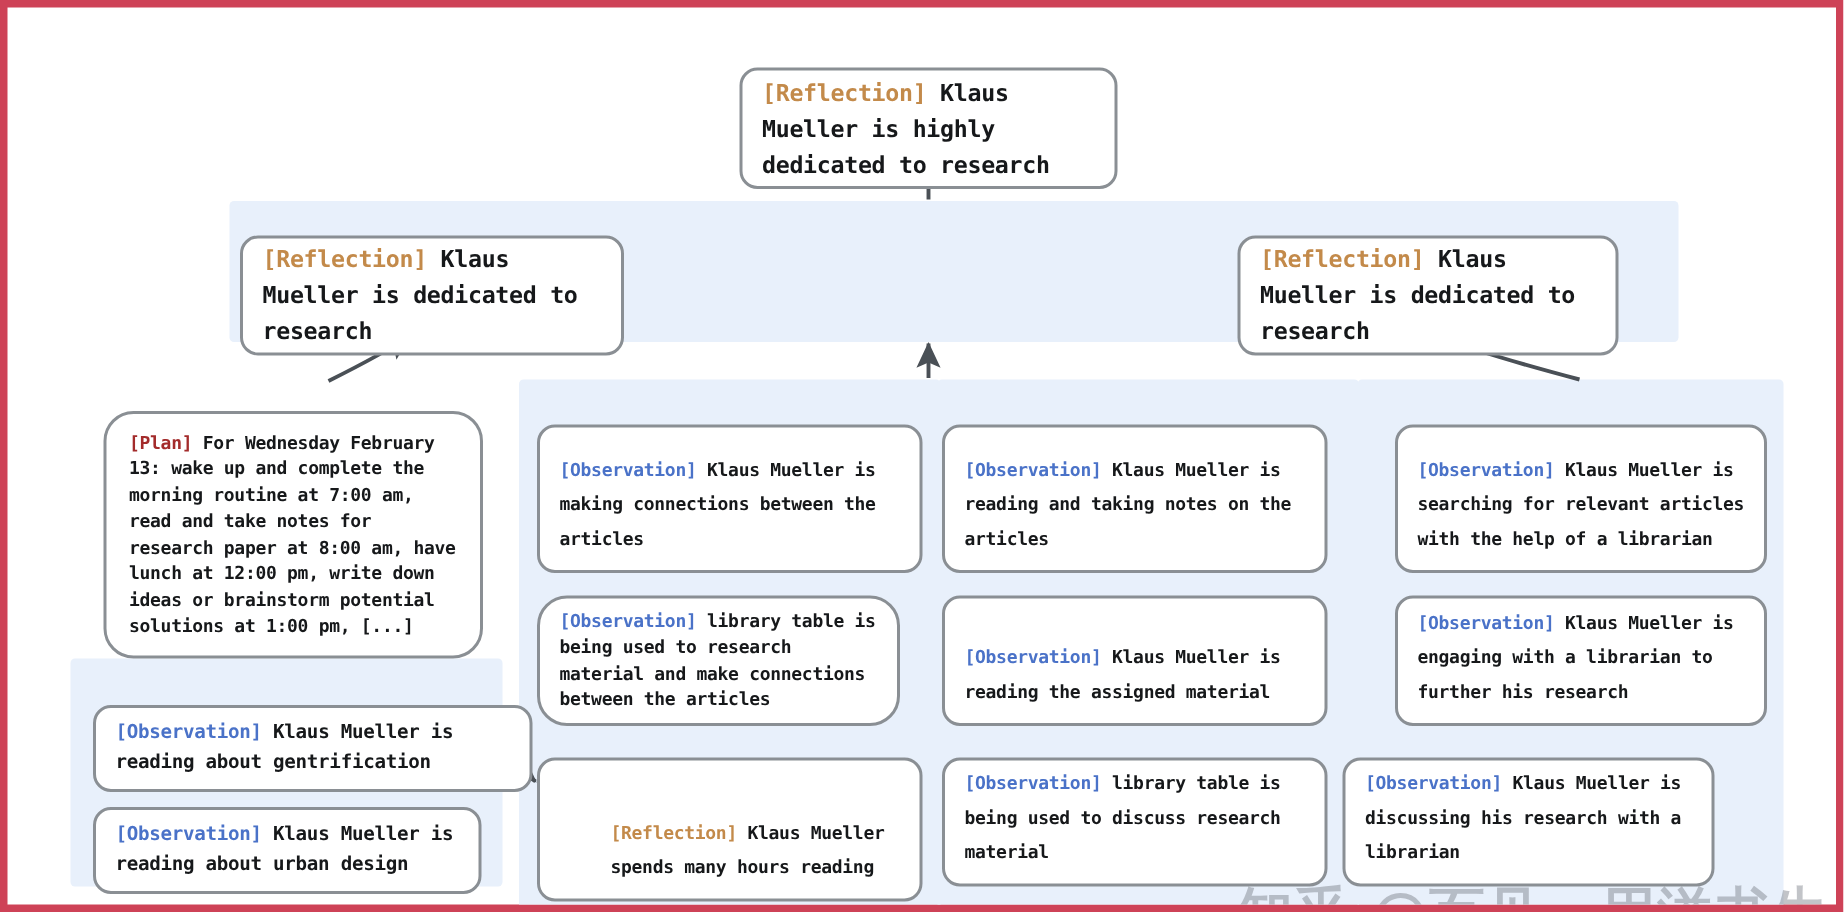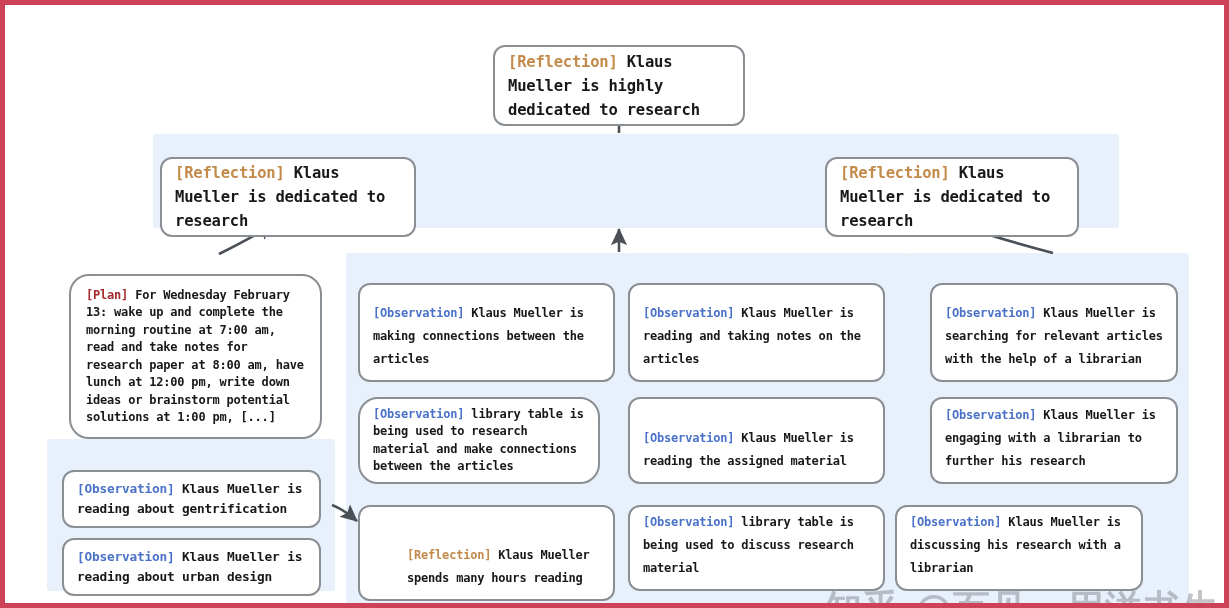--- a/index.html
+++ b/index.html
@@ -109,21 +109,21 @@
       <span class="tag-reflection">[Reflection]</span><span> Klaus Mueller is dedicated to research</span>
     </span>
   </div>
 
   <div class="node fs12" style="left:64px; top:253px; width:253px; height:165px; padding:10px 15px;">
     <span class="txt">
       <span class="tag-plan">[Plan]</span><span> For Wednesday February 13: wake up and complete the morning routine at 7:00 am, read and take notes for research paper at 8:00 am, have lunch at 12:00 pm, write down ideas or brainstorm potential solutions at 1:00 pm, [...]</span>
     </span>
   </div>
 
-  <div class="node fs13" style="left:57px; top:449px; width:259px; height:58px;">
+  <div class="node fs13" style="left:57px; top:449px; width:293px; height:58px;">
     <span class="txt">
       <span class="tag-observation">[Observation]</span><span> Klaus Mueller is reading about gentrification</span>
     </span>
   </div>
   <div class="node fs13" style="left:57px; top:517px; width:259px; height:58px;">
     <span class="txt">
       <span class="tag-observation">[Observation]</span><span> Klaus Mueller is reading about urban design</span>
     </span>
   </div>
 

